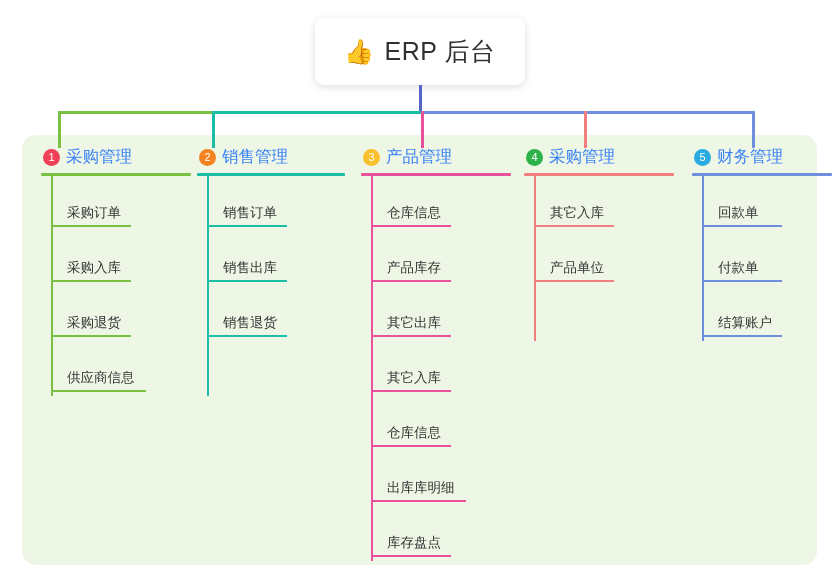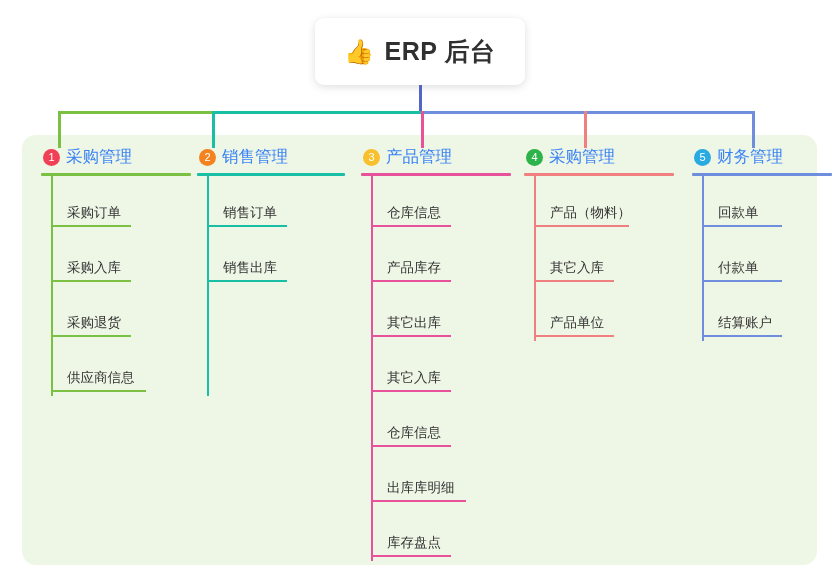--- a/index.html
+++ b/index.html
@@ -19,21 +19,21 @@
 
   
   .root-card{
     position:absolute;left:315px;top:18px;width:210px;height:67px;
     background:#ffffff;border-radius:9px;
     box-shadow:0 2px 9px rgba(0,0,0,.13);
     display:flex;align-items:center;justify-content:center;
     gap:10px;
   }
   .root-icon{font-size:24px;line-height:1;}
-  .root-title{font-size:25px;color:#303030;letter-spacing:.5px;white-space:nowrap;font-weight:bold;}
+  .root-title{font-size:25px;color:#303030;letter-spacing:.5px;white-space:nowrap;}
 
   
   .line{position:absolute;}
   .vstem{width:3px;}
   .hbus{height:3px;}
   .vdrop{width:3px;}
 
   
   .col{position:absolute;top:145px;}
   .col-head{display:flex;align-items:center;gap:6px;height:24px;padding-left:2px;}
@@ -120,20 +120,24 @@
         <div class="leaves">
           <div class="spine" style="height: 220px; background: rgb(25, 191, 164);"></div>
           <div class="leaf">
             <span class="leaf-text">销售订单</span>
             <div class="leaf-rule" style="width: 80px; background: rgb(25, 191, 164);"></div>
           </div>
           <div class="leaf">
             <span class="leaf-text">销售出库</span>
             <div class="leaf-rule" style="width: 80px; background: rgb(25, 191, 164);"></div>
           </div>
+          <div class="leaf">
+            <span class="leaf-text">销售退货</span>
+            <div class="leaf-rule" style="width: 80px; background: rgb(25, 191, 164);"></div>
+          </div>
         </div>
       </div>
       <div class="col" style="left: 361px;">
         <div class="col-head">
           <span class="badge" style="background: rgb(247, 192, 44);">3</span>
           <span class="col-title">产品管理</span>
         </div>
         <div class="col-underline" style="width: 150px; background: rgb(232, 82, 154);"></div>
         <div class="leaves">
           <div class="spine" style="height: 385px; background: rgb(232, 82, 154);"></div>
@@ -169,24 +173,20 @@
       </div>
       <div class="col" style="left: 524px;">
         <div class="col-head">
           <span class="badge" style="background: rgb(45, 179, 74);">4</span>
           <span class="col-title">采购管理</span>
         </div>
         <div class="col-underline" style="width: 150px; background: rgb(240, 128, 128);"></div>
         <div class="leaves">
           <div class="spine" style="height: 165px; background: rgb(240, 128, 128);"></div>
           <div class="leaf">
-            <span class="leaf-text">产品（物料）</span>
-            <div class="leaf-rule" style="width: 95px; background: rgb(240, 128, 128);"></div>
-          </div>
-          <div class="leaf">
             <span class="leaf-text">其它入库</span>
             <div class="leaf-rule" style="width: 80px; background: rgb(240, 128, 128);"></div>
           </div>
           <div class="leaf">
             <span class="leaf-text">产品单位</span>
             <div class="leaf-rule" style="width: 80px; background: rgb(240, 128, 128);"></div>
           </div>
         </div>
       </div>
       <div class="col" style="left: 692px;">

